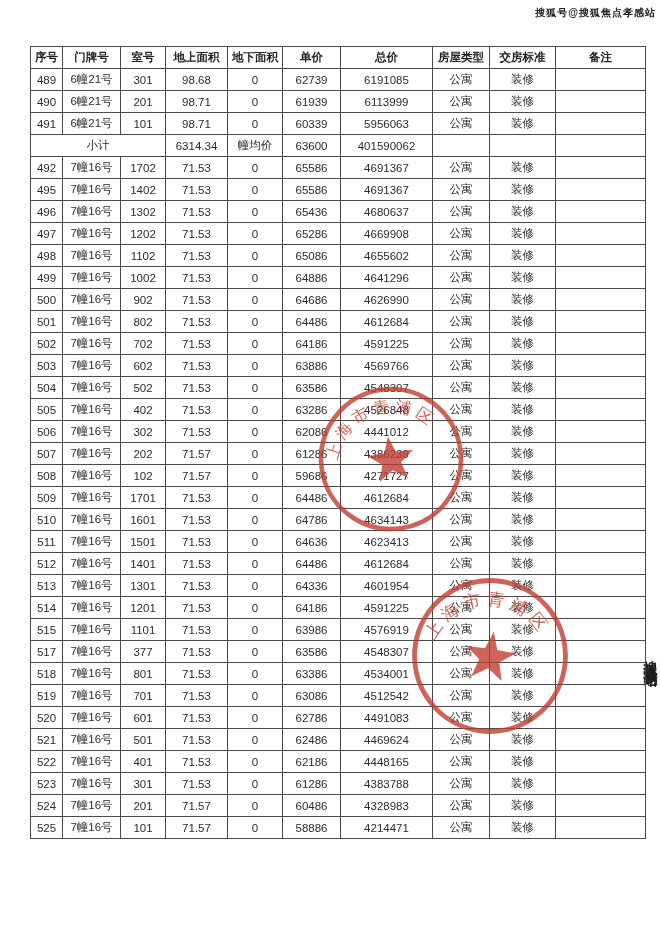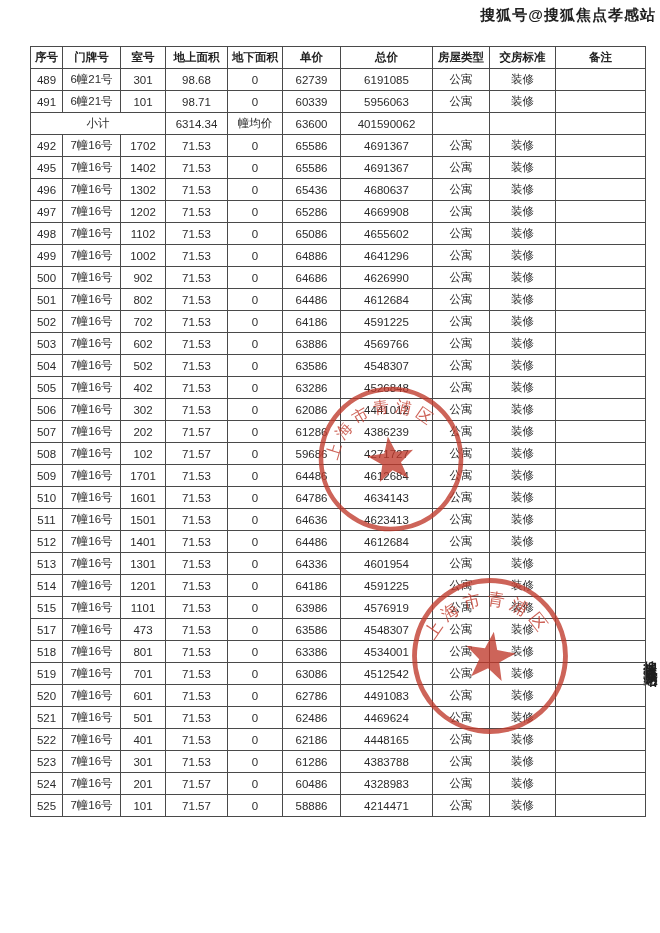--- a/index.html
+++ b/index.html
@@ -3,21 +3,21 @@
 <meta charset="utf-8">
 <style>
   html,body { margin:0; padding:0; }
   body {
     width:660px; height:933px; position:relative; overflow:hidden;
     background:#ffffff;
     font-family:"Liberation Sans","DejaVu Sans",sans-serif;
   }
   .watermark-top {
     position:absolute; top:6px; right:4px;
-    font-size:15px; font-weight:bold; color:#1f1f1f; letter-spacing:1px;
+    font-size:10px; font-weight:bold; color:#1f1f1f; letter-spacing:1px;
   }
   .watermark-side {
     position:absolute; top:650px; right:0;
     writing-mode:vertical-rl; text-orientation:upright;
     font-size:14px; font-weight:bold; color:#1f1f1f; letter-spacing:2px;
   }
   table.price-table {
     position:absolute; left:30px; top:46px; width:615px;
     border-collapse:collapse; table-layout:fixed;
   }
@@ -76,20 +76,32 @@
         <td>301</td>
         <td>98.68</td>
         <td>0</td>
         <td>62739</td>
         <td>6191085</td>
         <td>公寓</td>
         <td>装修</td>
         <td></td>
       </tr>
       <tr>
+        <td>490</td>
+        <td>6幢21号</td>
+        <td>201</td>
+        <td>98.71</td>
+        <td>0</td>
+        <td>61939</td>
+        <td>6113999</td>
+        <td>公寓</td>
+        <td>装修</td>
+        <td></td>
+      </tr>
+      <tr>
         <td>491</td>
         <td>6幢21号</td>
         <td>101</td>
         <td>98.71</td>
         <td>0</td>
         <td>60339</td>
         <td>5956063</td>
         <td>公寓</td>
         <td>装修</td>
         <td></td>
@@ -364,21 +376,21 @@
         <td>0</td>
         <td>63986</td>
         <td>4576919</td>
         <td>公寓</td>
         <td>装修</td>
         <td></td>
       </tr>
       <tr>
         <td>517</td>
         <td>7幢16号</td>
-        <td>473</td>
+        <td>377</td>
         <td>71.53</td>
         <td>0</td>
         <td>63586</td>
         <td>4548307</td>
         <td>公寓</td>
         <td>装修</td>
         <td></td>
       </tr>
       <tr>
         <td>518</td>

